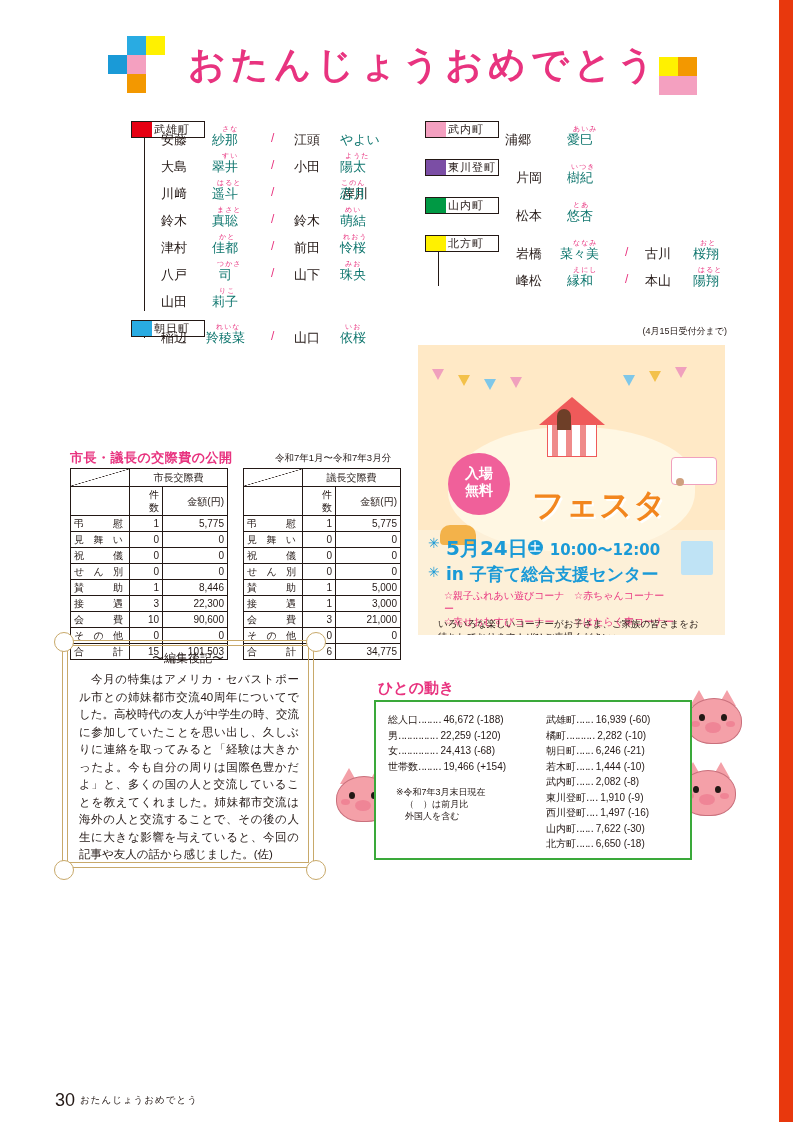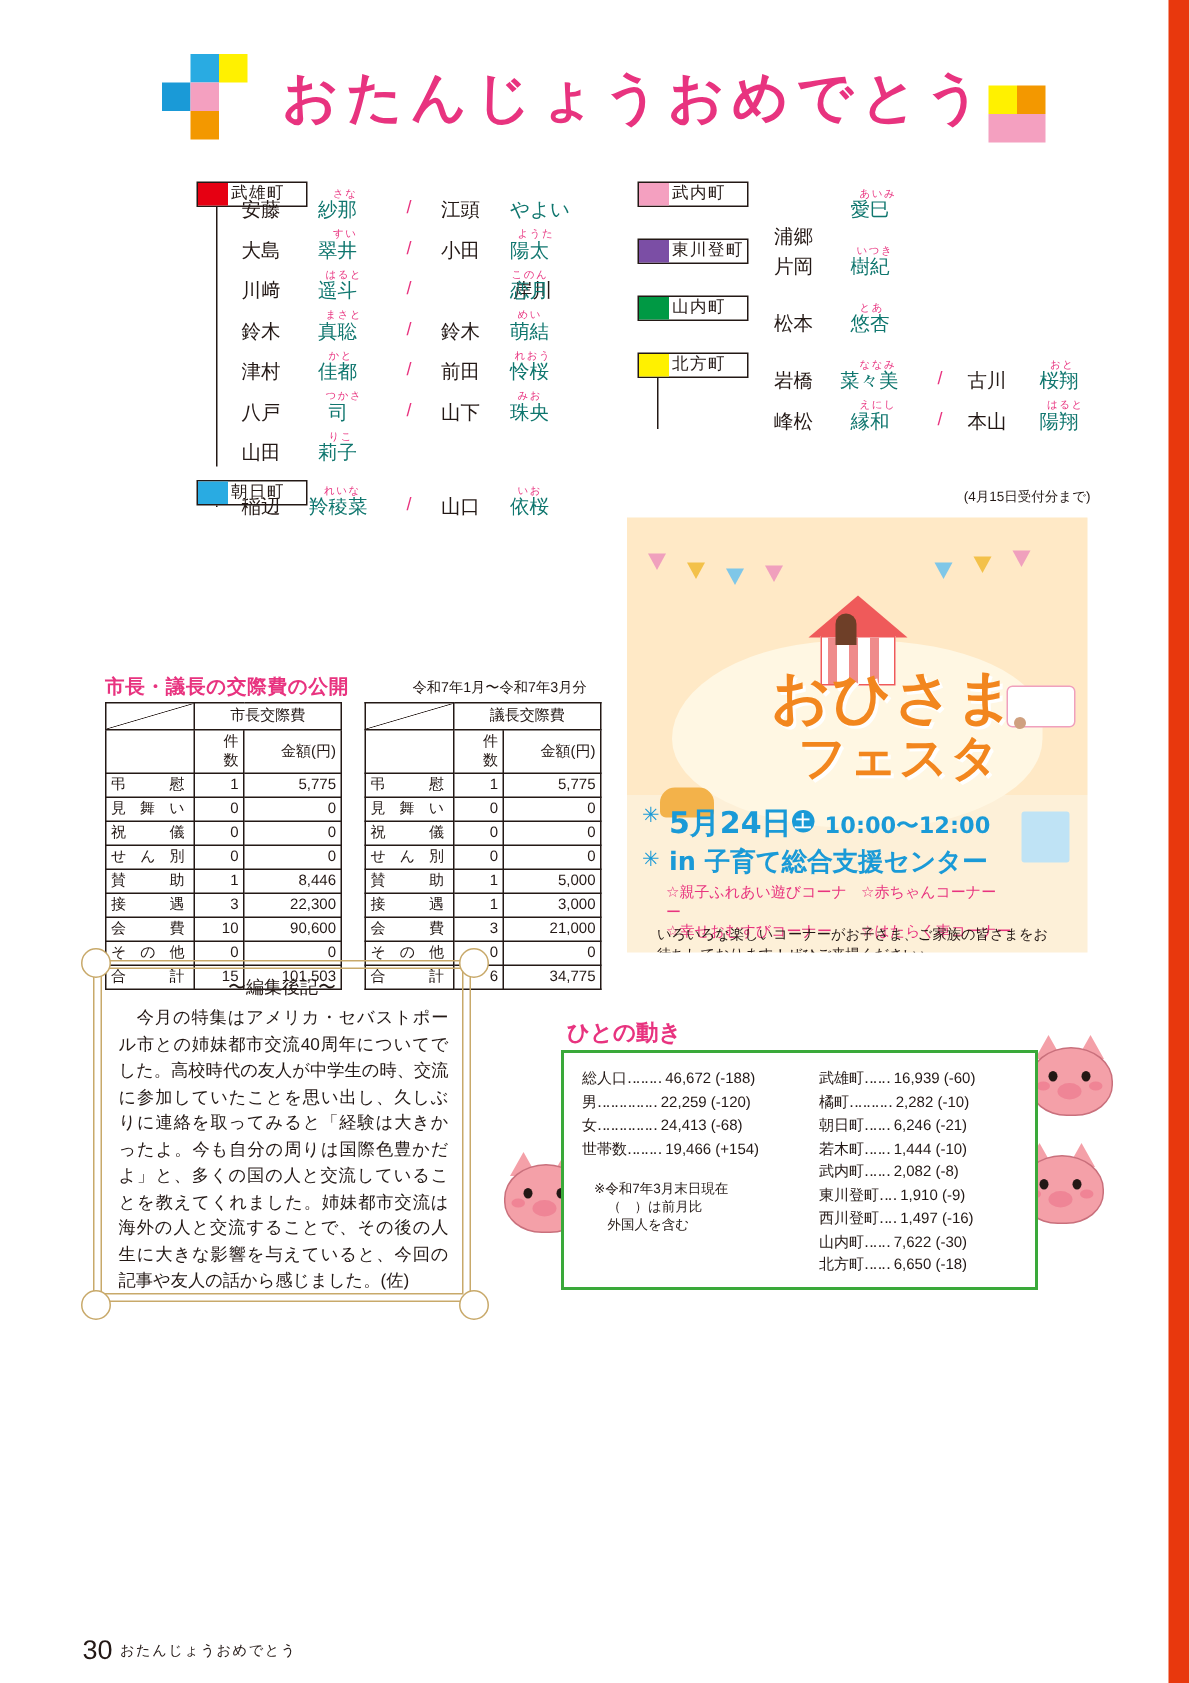--- a/index.html
+++ b/index.html
@@ -205,21 +205,21 @@
   <div class="sl" style="left:271px;top:329px;">/</div>
   <div class="nm fam" style="left:294px;top:329px;">山口</div>
   <div class="rb" style="left:345px;top:322px;">いお</div>
   <div class="nm" style="left:340px;top:329px;">依桜</div>
 
   <div class="area-tag" style="left:425px;top:121px;">
     <span class="sw" style="background:#f4a0c0;"></span>
     <span>武内町</span>
   </div>
   <div class="rb" style="left:573px;top:124px;">あいみ</div>
-  <div class="nm fam" style="left:516px;top:131px;margin-top:18px;">浦郷</div>
+  <div class="nm fam" style="left:505px;top:131px;">浦郷</div>
   <div class="nm" style="left:567px;top:131px;">愛巳</div>
 
   <div class="area-tag" style="left:425px;top:159px;">
     <span class="sw" style="background:#7b4ea5;"></span>
     <span>東川登町</span>
   </div>
   <div class="rb" style="left:571px;top:162px;">いつき</div>
   <div class="nm fam" style="left:516px;top:169px;">片岡</div>
   <div class="nm" style="left:567px;top:169px;">樹紀</div>
 
@@ -274,21 +274,21 @@
         <div class="st" style="left:18px;"></div>
         <div class="st" style="left:32px;"></div>
       </div>
       <div class="door"></div>
     </div>
 
     <div class="pbus"></div>
     <div class="pburger"></div>
     <div class="pbag"></div>
 
-    <h2>おひさま</h2>
+    <div class="free">入場<br>無料</div>
     <h3>フェスタ</h3>
 
     <div class="snowflake" style="left:10px;top:190px;">✳</div>
     <div class="snowflake" style="left:10px;top:219px;">✳</div>
 
     <div class="dateline">
       <span>5月24日</span><span class="sat">土</span>
       <span class="tm">10:00〜12:00</span>
     </div>
     <div class="place">in 子育て総合支援センター</div>

